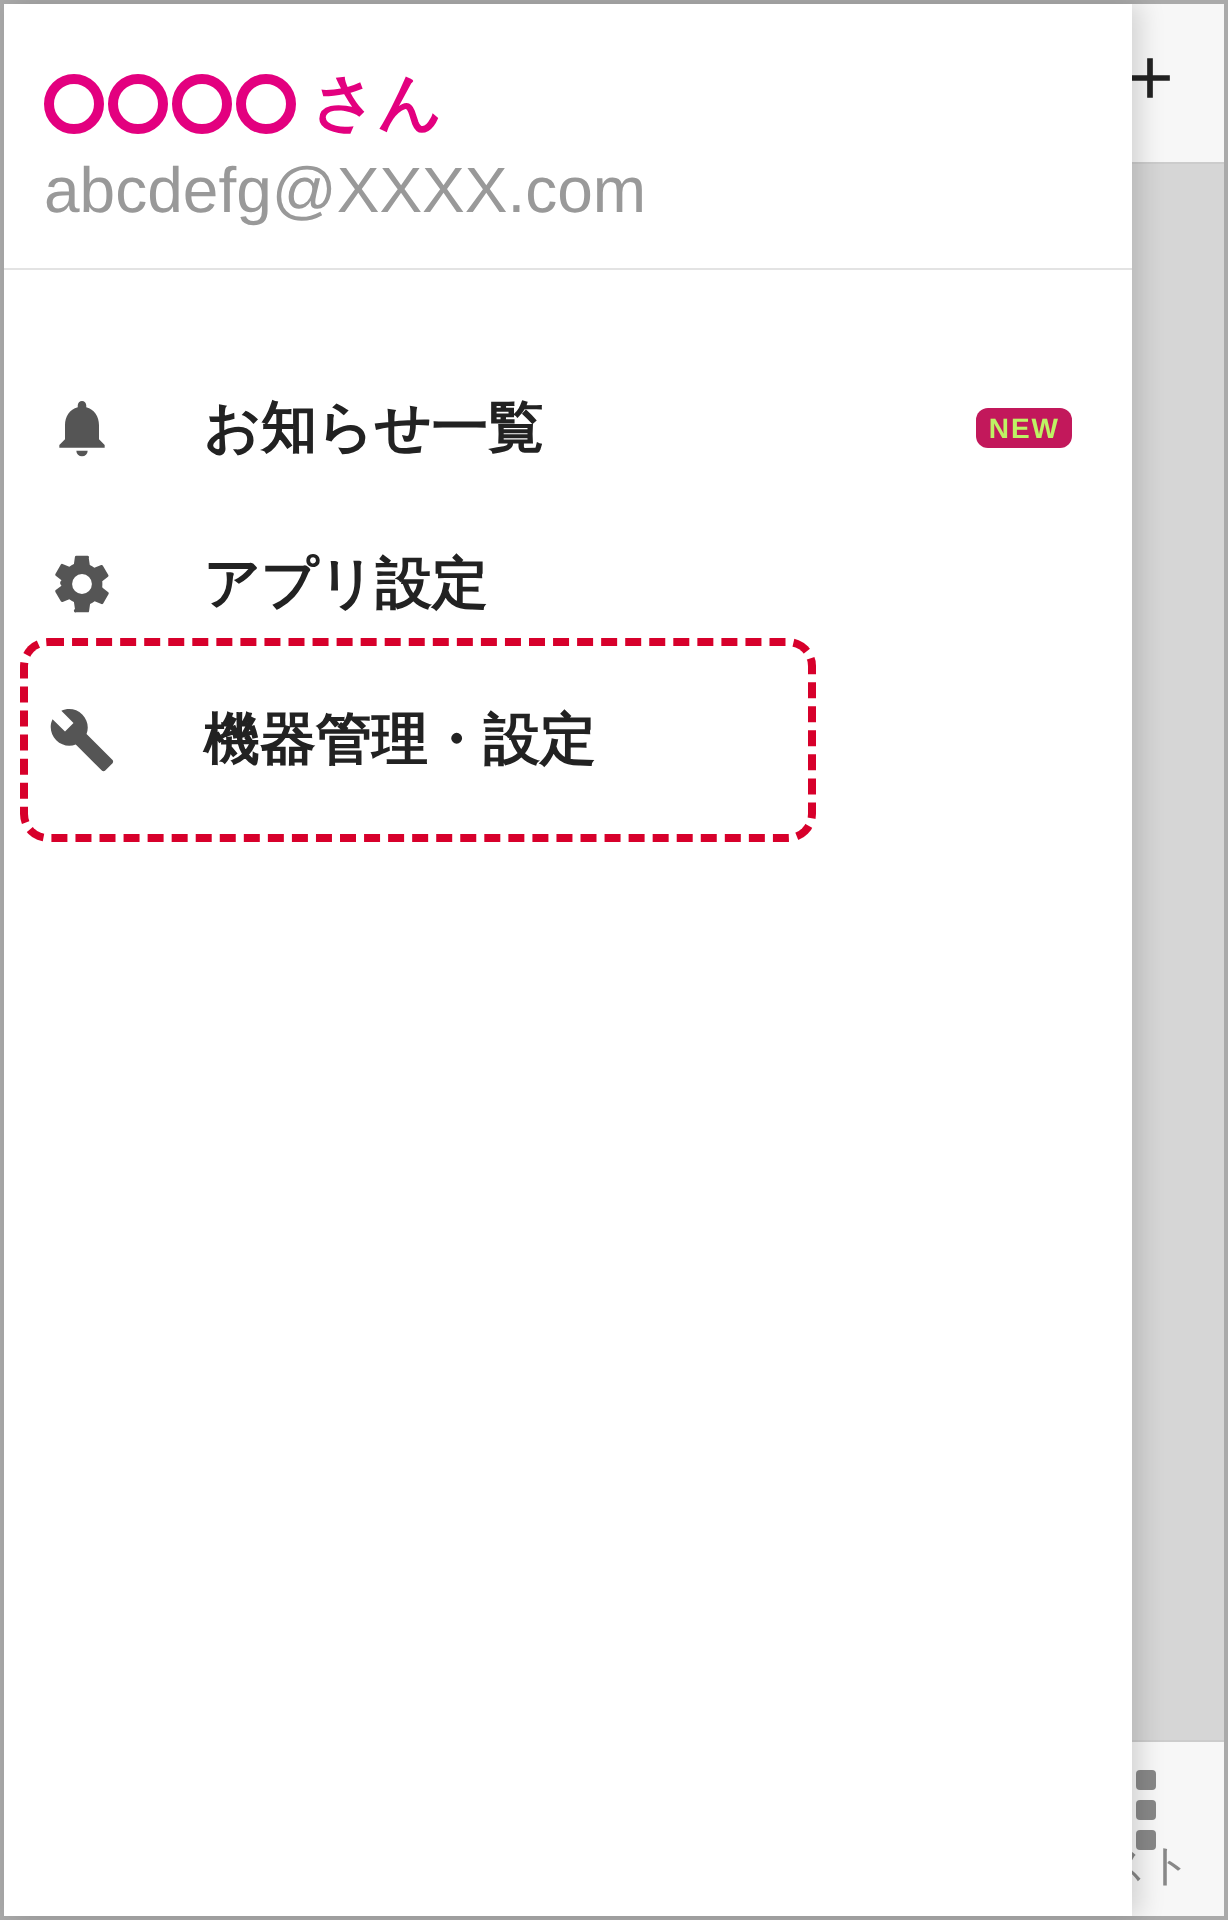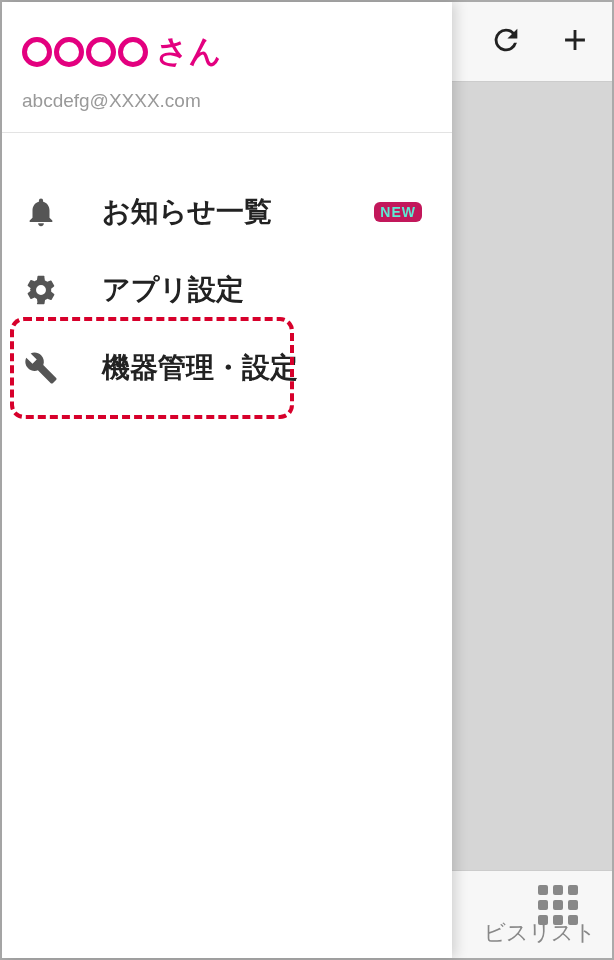--- a/index.html
+++ b/index.html
@@ -9,34 +9,34 @@
   
   .bg-top { position:absolute; top:0; left:0; right:0; height:80px; background:#f7f7f7; border-bottom:1px solid #ccc; display:flex; align-items:center; justify-content:flex-end; padding-right:20px; gap:35px; }
   .bg-top svg { width:34px; height:34px; fill:#222; }
   .bg-body { position:absolute; top:80px; left:0; right:0; bottom:0; background:#d6d6d6; }
   .bg-bottom-bar { position:absolute; bottom:0; left:0; right:0; height:88px; background:#f7f7f7; border-top:1px solid #ccc; display:flex; align-items:center; justify-content:flex-end; padding-right:18px; gap:16px; }
   .bg-grid { display:grid; grid-template-columns:repeat(3,10px); grid-template-rows:repeat(3,10px); gap:5px; position:absolute; right:34px; top:14px;}
   .bg-grid span{ width:10px; height:10px; background:#888; border-radius:2px;}
   .bg-bottom-text { font-size:22px; color:#888; position:absolute; right:16px; bottom:10px;}
 
   
-  .drawer { position:absolute; top:0; left:0; width:450px; height:100%; background:#fff; box-shadow:4px 0 12px rgba(0,0,0,0.15); display:flex; flex-direction:column; }
+  .drawer { position:absolute; top:0; left:0; width:564px; height:100%; background:#fff; box-shadow:4px 0 12px rgba(0,0,0,0.15); display:flex; flex-direction:column; }
   .drawer-header { padding:28px 20px 20px 20px; border-bottom:1px solid #e3e3e3; }
   .user-name { display:flex; align-items:center; gap:4px; }
   .circles { display:flex; gap:2px; }
   .circles span { width:30px; height:30px; border:5px solid #e3007f; border-radius:50%; }
   .suffix { font-size:32px; font-weight:700; color:#e3007f; margin-left:4px;}
-  .email { font-size:19px; color:#999; margin-top:16px; }
+  .email { font-size:32px; color:#999; margin-top:3px; }
 
   .menu { padding:40px 0 0 0; }
   .menu-item { display:flex; align-items:center; height:78px; padding:0 20px; gap:42px; position:relative; cursor:pointer; }
   .menu-icon { width:38px; height:38px; display:flex; align-items:center; justify-content:center; flex-shrink:0;}
   .menu-icon svg { width:34px; height:34px; fill:#555; }
   .menu-label { font-size:28px; color:#222;font-weight:bold; }
-  .new-badge { position:absolute; right:30px; background:#c2185b; color:#5eead4; font-size:14px; font-weight:700; padding:2px 6px; border-radius:6px; letter-spacing:1px;}
+  .new-badge { position:absolute; right:30px; background:#c2185b; color:#bef264; font-size:14px; font-weight:700; padding:2px 6px; border-radius:6px; letter-spacing:1px;}
   .highlight-box { position:absolute; left:8px; right:158px; top:-12px; bottom:-12px; border:4px dashed #d7002b; border-radius:14px; pointer-events:none;}
 
 </style>
 </head>
 <body>
 
 <div class="root">
 
   <div class="bg-top">
     <div>

